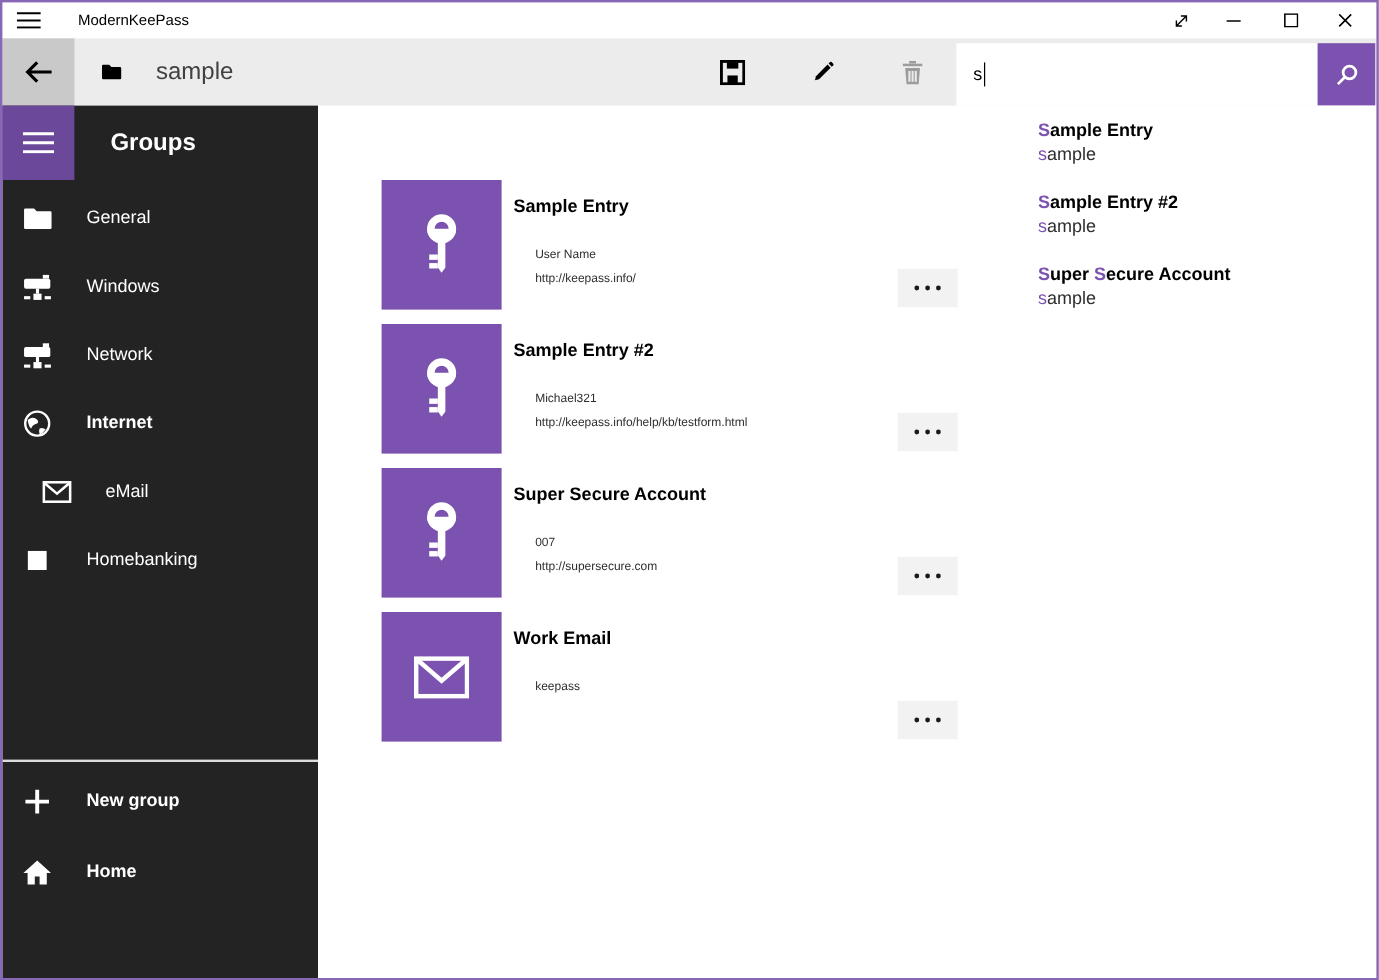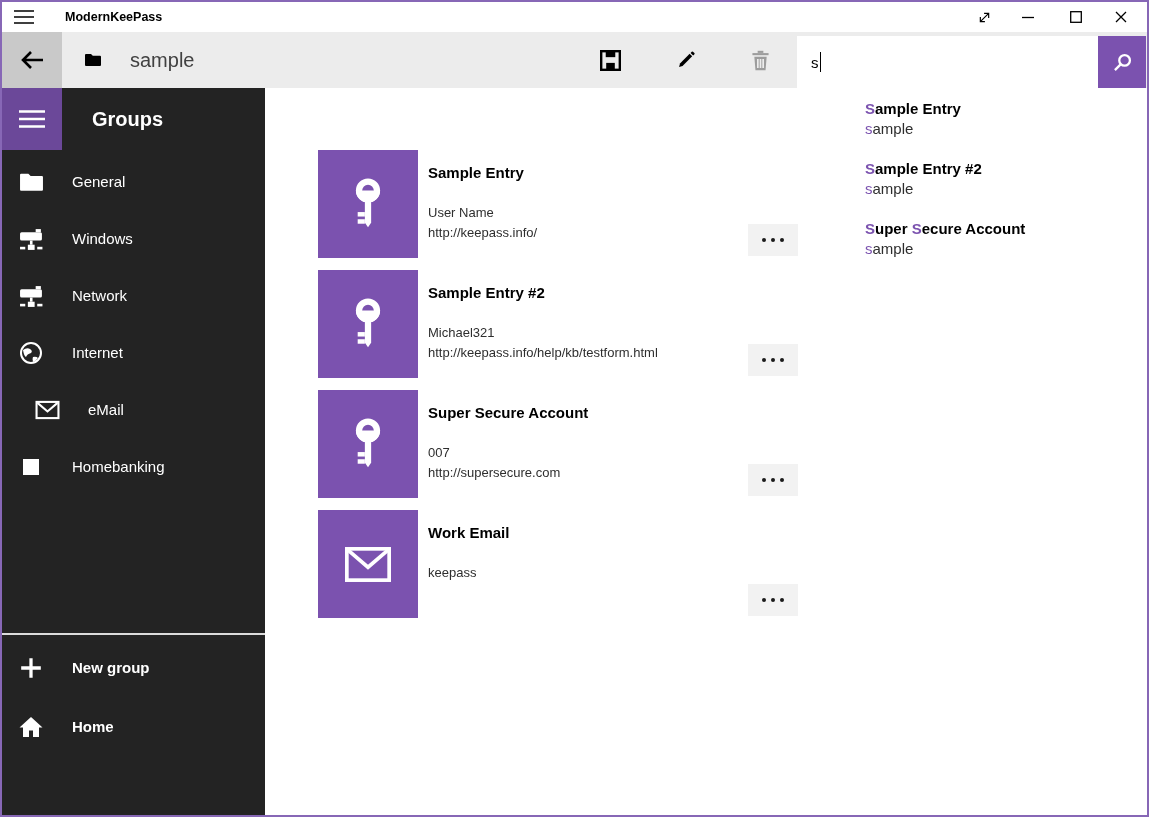--- a/index.html
+++ b/index.html
@@ -20,21 +20,21 @@
     font-family:"Liberation Sans", sans-serif;
     background:#fff;
     overflow:hidden;
   }
   svg{display:block;}
   .frame{position:absolute;inset:0;border:2px solid var(--window-border);pointer-events:none;z-index:99;}
 
   
   .titlebar{position:absolute;top:2px;left:2px;right:2px;height:30px;background:#fff;}
   .tb-menu{position:absolute;left:12px;top:8px;width:22px;height:15px;cursor:pointer;}
-  .tb-title{position:absolute;left:63px;top:0;line-height:30px;font-size:12.5px;color:#000;font-weight:bold;}
+  .tb-title{position:absolute;left:63px;top:0;line-height:30px;font-size:12.5px;color:#000;}
   .tb-btn{position:absolute;top:0;width:36px;height:30px;display:flex;align-items:center;justify-content:center;background:transparent;border:none;}
   .tb-full{left:964px;} .tb-min{left:1008px;} .tb-max{left:1056px;} .tb-close{left:1101px;}
 
   
   .header{position:absolute;top:32px;left:2px;right:2px;height:56px;background:var(--header-bg);}
   .back-btn{position:absolute;left:0;top:0;width:60px;height:56px;background:var(--back-bg);border:none;display:flex;align-items:center;justify-content:center;}
   .hdr-folder{position:absolute;left:82px;top:21px;}
   .hdr-title{position:absolute;left:128px;top:0;line-height:56px;font-size:20px;color:#414141;}
   .cmd{position:absolute;top:8px;width:40px;height:40px;border:none;background:transparent;display:flex;align-items:center;justify-content:center;}
   .cmd-save{left:588px;} .cmd-edit{left:664px;} .cmd-del{left:738px;color:var(--disabled);}
@@ -42,32 +42,32 @@
   .caret{display:inline-block;width:1px;height:20px;background:#000;margin-left:1px;vertical-align:-4px;}
   .search-btn{position:absolute;left:1096px;top:4px;width:48px;height:52px;background:var(--accent);border:none;display:flex;align-items:center;justify-content:center;}
 
   
   .sidebar{position:absolute;left:2px;top:88px;width:263px;bottom:2px;background:var(--sidebar-bg);color:#fff;}
   .nav-toggle{position:absolute;left:0;top:0;width:60px;height:62px;background:var(--hamburger);border:none;display:flex;align-items:center;justify-content:center;}
   .sb-heading{position:absolute;left:90px;top:0;height:62px;line-height:62px;font-weight:700;font-size:20px;color:#fff;}
   .nav-item{position:absolute;left:0;width:100%;height:40px;cursor:pointer;color:#fff;}
   .nav-item .ico{position:absolute;left:15px;top:0;width:28px;height:40px;display:flex;align-items:center;justify-content:center;}
   .nav-item .lbl{position:absolute;left:70px;line-height:40px;font-size:15px;}
-  .nav-g0{top:74px;} .nav-g1{top:131px;} .nav-g2{top:188px;} .nav-g3{top:245px;} .nav-g4{top:302px;margin-left:16px;} .nav-g5{top:359px;}
+  .nav-g0{top:74px;} .nav-g1{top:131px;} .nav-g2{top:188px;} .nav-g3{top:245px;font-weight:bold;} .nav-g4{top:302px;margin-left:16px;} .nav-g5{top:359px;}
   .sb-divider{position:absolute;top:545px;left:0;right:0;height:2px;background:#DCDCDC;}
   .nav-f0{top:560px;} .nav-f1{top:619px;padding-left:12px;} .nav-f2{top:679px;}
   .nav-footer .lbl{font-weight:700;text-align:center;}
 
   
   .entries{position:absolute;left:318px;top:150px;width:480px;}
   .entry{position:relative;height:108px;margin-bottom:12px;}
   .tile{position:absolute;left:0;top:0;width:100px;height:108px;background:var(--accent);display:flex;align-items:center;justify-content:center;color:#fff;cursor:pointer;}
   .entry-text{position:absolute;left:110px;top:0;right:56px;}
   .entry-title{padding-top:14px;font-size:15px;font-weight:700;color:#000;cursor:pointer;}
-  .entry-lines{margin-top:22px;font-size:13px;line-height:20px;color:#2E2E2E;}
+  .entry-lines{margin-top:22px;font-size:10px;line-height:20px;color:#2E2E2E;margin-left:18px;}
   .more{position:absolute;right:0;bottom:2px;width:50px;height:32px;background:var(--more-bg);border:none;display:flex;align-items:center;justify-content:center;gap:5px;}
   .more i{width:4px;height:4px;border-radius:50%;background:#1A1A1A;}
 
   
   .suggestions{position:absolute;left:799px;top:88px;width:348px;background:#fff;padding:11px 0 16px 66px;}
   .sug-item{height:40px;margin-bottom:20px;cursor:pointer;}
   .sug-title{font-size:15px;font-weight:700;line-height:20px;color:#000;}
   .sug-sub{font-size:15px;line-height:20px;color:#2E2E2E;}
   .hl{color:var(--hl);}
 </style>

